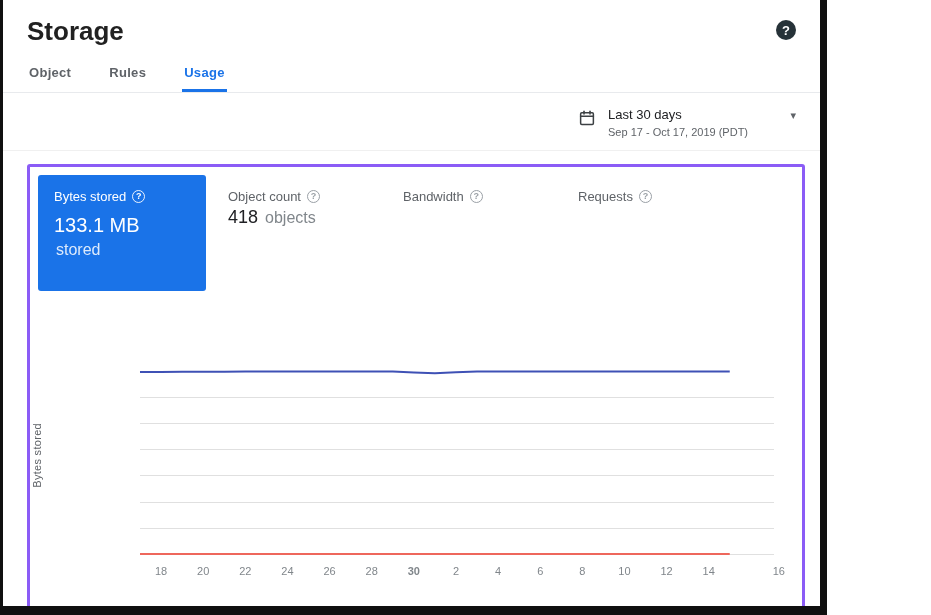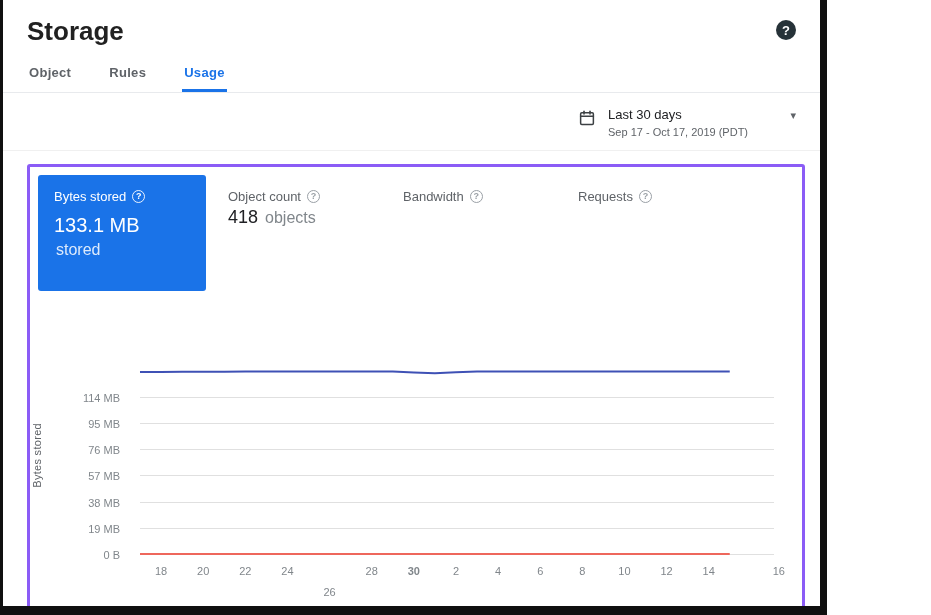--- a/index.html
+++ b/index.html
@@ -145,47 +145,38 @@
         </div>
       </div>
 
     </div>
 
     <div class="chart">
       <div class="chart-ylabel-wrap">
         <span class="chart-ylabel">Bytes stored</span>
       </div>
       <div class="chart-plot">
-        <div class="chart-ylabels">
-            <div class="ytick" style="bottom: 78.6207%;">114 MB</div>
-            <div class="ytick" style="bottom: 65.5172%;">95 MB</div>
-            <div class="ytick" style="bottom: 52.4138%;">76 MB</div>
-            <div class="ytick" style="bottom: 39.3103%;">57 MB</div>
-            <div class="ytick" style="bottom: 26.2069%;">38 MB</div>
-            <div class="ytick" style="bottom: 13.1034%;">19 MB</div>
-            <div class="ytick" style="bottom: 0%;">0 B</div>
-          </div>
         <div class="gridline" style="bottom: 78.6207%;"></div>
           <div class="gridline" style="bottom: 65.5172%;"></div>
           <div class="gridline" style="bottom: 52.4138%;"></div>
           <div class="gridline" style="bottom: 39.3103%;"></div>
           <div class="gridline" style="bottom: 26.2069%;"></div>
           <div class="gridline" style="bottom: 13.1034%;"></div>
           <div class="gridline" style="bottom: 0%;"></div>
           <svg class="chart-svg" viewBox="0 0 1000 200" preserveAspectRatio="none">
             <polyline points="0.0,17.1 33.2,17.0 66.4,16.8 99.7,16.7 132.9,16.7 166.1,16.6 199.3,16.6 232.6,16.6 265.8,16.6 299.0,16.4 332.2,16.4 365.4,16.4 398.7,16.6 431.9,17.4 465.1,18.3 498.3,17.2 531.6,16.4 564.8,16.4 598.0,16.4 631.2,16.4 664.5,16.4 697.7,16.4 730.9,16.4 764.1,16.4 797.3,16.4 830.6,16.4 863.8,16.4 897.0,16.4 930.2,16.4" fill="none" stroke="#3f51b5" stroke-width="2" vector-effect="non-scaling-stroke"></polyline>
             <polyline points="0.0,199.0 33.2,199.0 66.4,199.0 99.7,199.0 132.9,199.0 166.1,199.0 199.3,199.0 232.6,199.0 265.8,199.0 299.0,199.0 332.2,199.0 365.4,199.0 398.7,199.0 431.9,199.0 465.1,199.0 498.3,199.0 531.6,199.0 564.8,199.0 598.0,199.0 631.2,199.0 664.5,199.0 697.7,199.0 730.9,199.0 764.1,199.0 797.3,199.0 830.6,199.0 863.8,199.0 897.0,199.0 930.2,199.0" fill="none" stroke="#ee675c" stroke-width="2" vector-effect="non-scaling-stroke"></polyline>
           </svg>
       </div>
       <div class="chart-xlabels">
           <div class="xtick" style="left: 3.32226%;">18</div>
           <div class="xtick" style="left: 9.96678%;">20</div>
           <div class="xtick" style="left: 16.6113%;">22</div>
           <div class="xtick" style="left: 23.2558%;">24</div>
-          <div class="xtick" style="left: 29.9003%; margin-top: 21px;">26</div>
+          <div class="xtick" style="left: 29.9003%;">26</div>
           <div class="xtick" style="left: 36.5449%;">28</div>
           <div class="xtick" style="left: 43.1894%; font-weight: bold;">30</div>
           <div class="xtick" style="left: 49.8339%;">2</div>
           <div class="xtick" style="left: 56.4784%;">4</div>
           <div class="xtick" style="left: 63.1229%;">6</div>
           <div class="xtick" style="left: 69.7674%;">8</div>
           <div class="xtick" style="left: 76.412%;">10</div>
           <div class="xtick" style="left: 83.0565%;">12</div>
           <div class="xtick" style="left: 89.701%;">14</div>
           <div class="xtick" style="left: 96.3455%; margin-left: 28px;">16</div>

